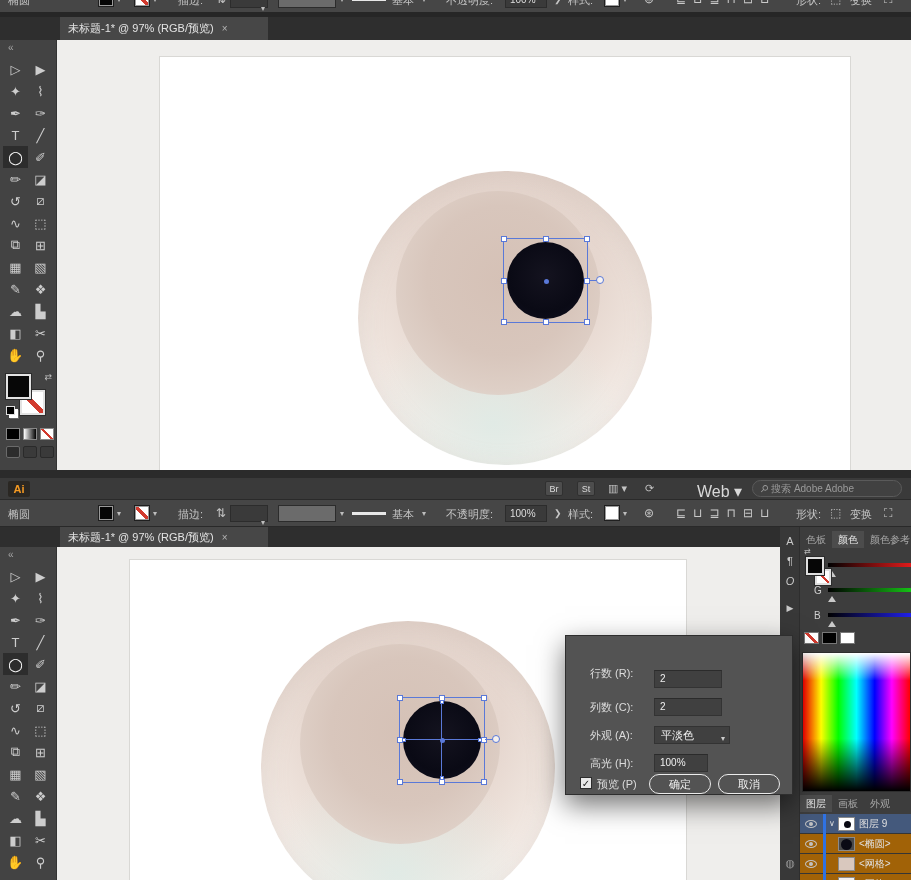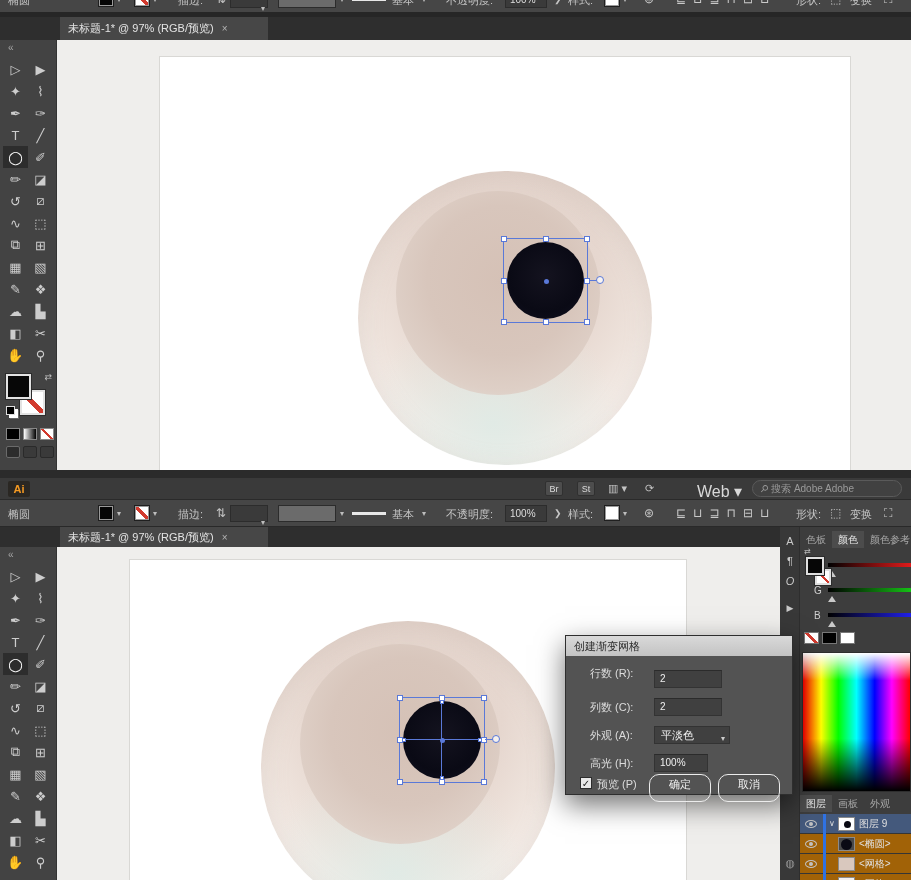--- a/index.html
+++ b/index.html
@@ -94,21 +94,21 @@
   .dlg-title { height:20px; background:linear-gradient(#d9d9d9,#c3c3c3); color:#2d2d2d; font-size:11px;
                line-height:20px; padding:0 8px; }
   .dlg-row { position:absolute; left:24px; height:18px; line-height:18px; color:#dcdcdc; font-size:11px; white-space:nowrap; }
   .dlg-input { position:absolute; height:18px; background:#404040; border:1px solid #333; border-top-color:#2b2b2b;
                color:#efefef; font-size:10px; line-height:16px; padding:0 5px; }
   .dlg-select { position:absolute; height:18px; background:#404040; border:1px solid #333; color:#efefef;
                 font-size:11px; line-height:16px; padding:0 16px 0 6px; }
   .dlg-select .dsdd { position:absolute; right:4px; top:4px; font-size:8px; color:#ccc; }
   .dlg-check { position:absolute; width:12px; height:12px; background:#e9e9e9; border:1px solid #2d2d2d;
                color:#1c1c1c; font-size:10px; line-height:11px; text-align:center; }
-  .dlg-btn { position:absolute; height:28px; border:1px solid #ececec; border-radius:10px; color:#f2f2f2;
+  .dlg-btn { position:absolute; height:20px; border:1px solid #ececec; border-radius:10px; color:#f2f2f2;
              font-size:11px; line-height:18px; text-align:center; background:transparent; }
 
   
   .dock { position:absolute; right:0; width:131px; top:57px; bottom:0; background:#3d3d3d; z-index:10; }
   .dockstrip { position:absolute; left:0; top:0; bottom:0; width:20px; background:#383838; border-right:1px solid #2e2e2e; }
   .dockstrip .dsi { position:absolute; left:0; width:20px; text-align:center; color:#c9c9c9; font-size:11px; }
   .panel-tabs { position:absolute; left:20px; right:0; height:17px; display:flex; overflow:hidden; }
   .ptab { padding:2px 6px; font-size:10px; color:#a8a8a8; white-space:nowrap; }
   .ptab.active { background:#4c4c4c; color:#e8e8e8; }
   .cp-mini { position:absolute; }
@@ -464,21 +464,20 @@
           <span class="eye"></span>
           <span class="lbar"></span>
           <span class="chev"></span>
           <span class="thumb t-pale"></span>
           <span class="lname">&lt;网格&gt;</span>
         </div>
         </div>
     </div>
 
     <div class="dialog" style="left:565px;top:165px">
-      <div class="dlg-title">创建渐变网格</div>
       <span class="dlg-row" style="top:28px">行数 (R):</span>
       <span class="dlg-input" style="left:88px;top:34px;width:68px">2</span>
       <span class="dlg-row" style="top:62px">列数 (C):</span>
       <span class="dlg-input" style="left:88px;top:62px;width:68px">2</span>
       <span class="dlg-row" style="top:90px">外观 (A):</span>
       <span class="dlg-select" style="left:88px;top:90px;width:76px"><span>平淡色</span><span class="dsdd">▾</span></span>
       <span class="dlg-row" style="top:118px">高光 (H):</span>
       <span class="dlg-input" style="left:88px;top:118px;width:54px">100%</span>
       <span class="dlg-check" style="left:14px;top:141px">✓</span>
       <span class="dlg-row" style="left:31px;top:139px">预览 (P)</span>

